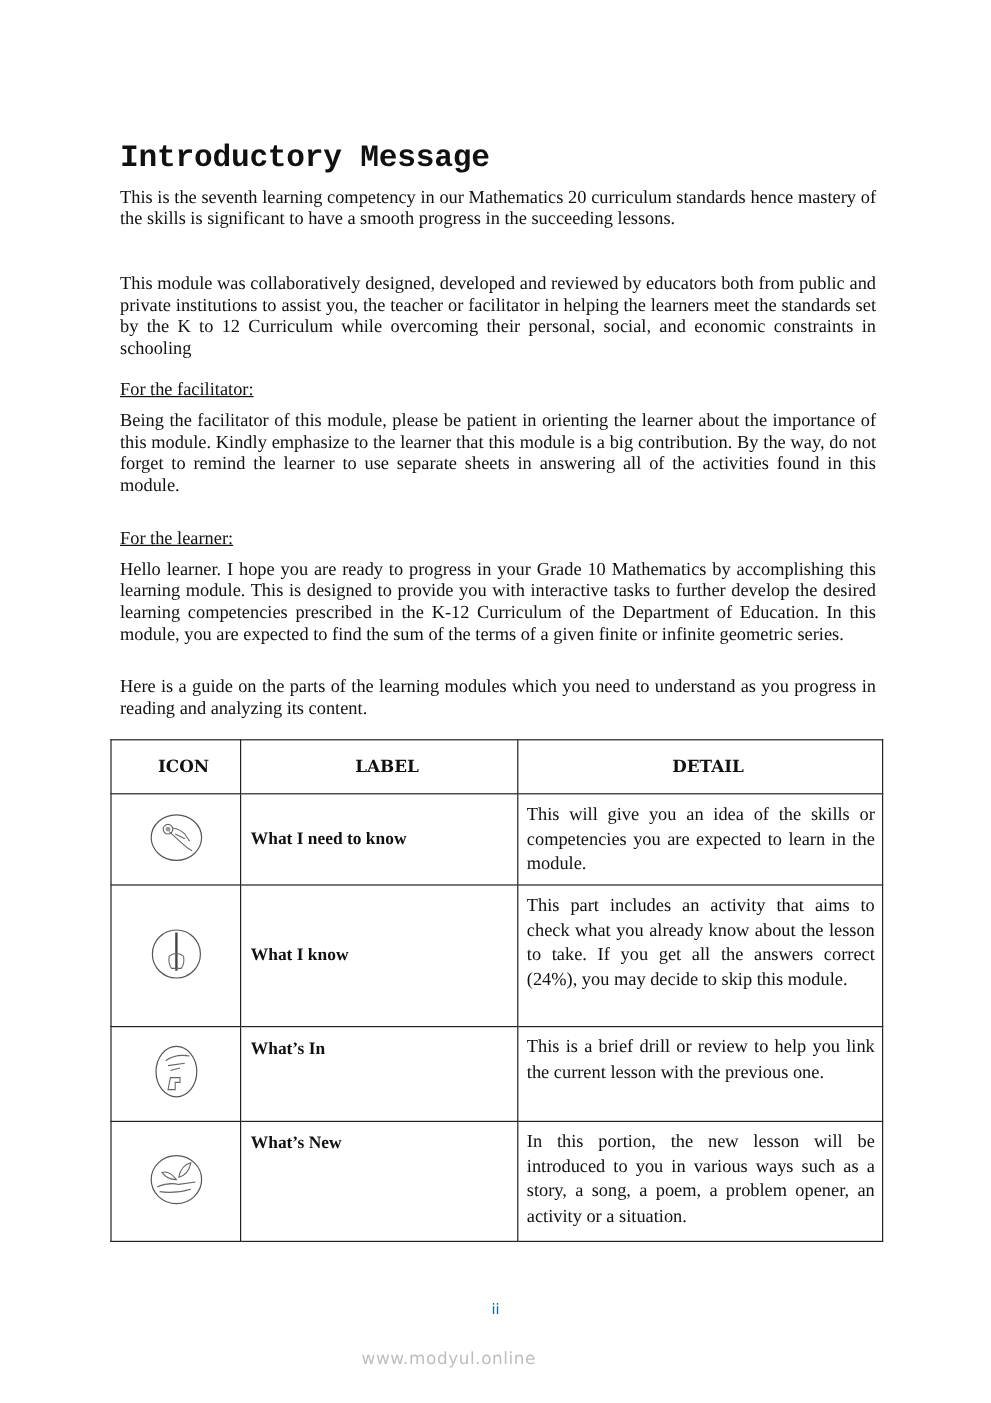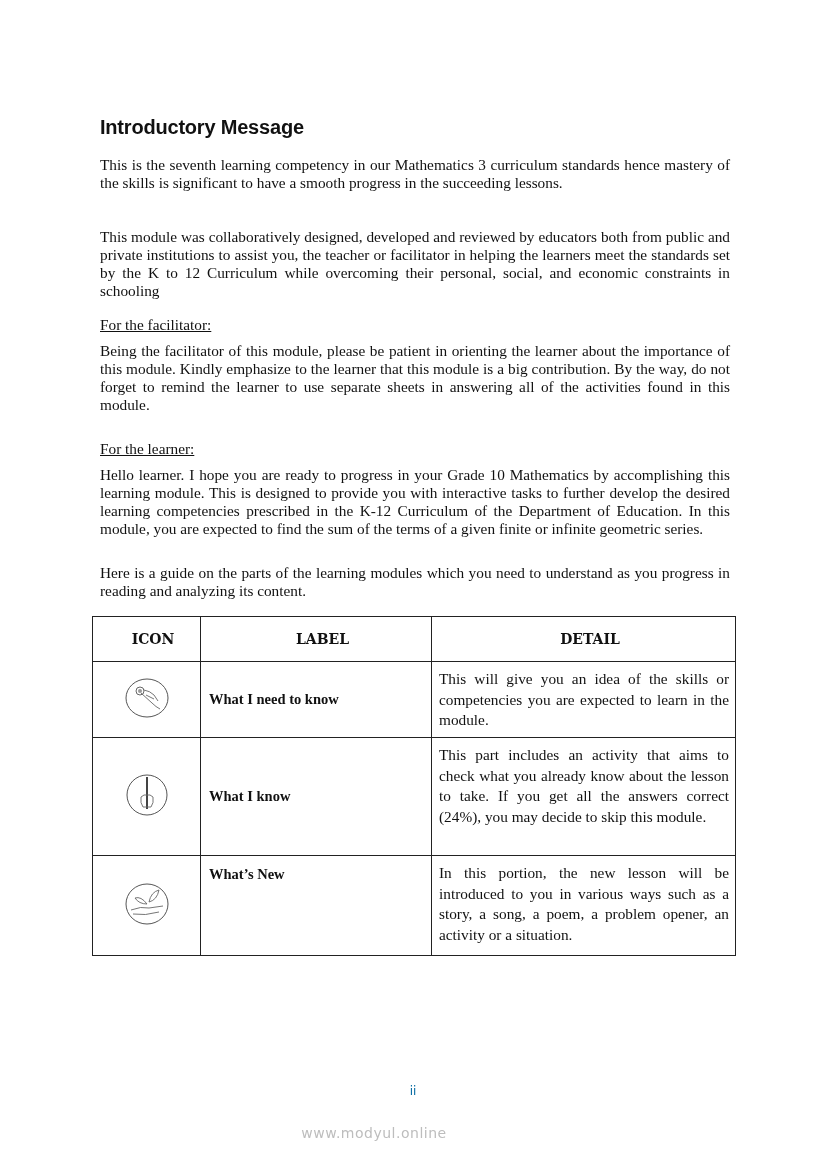--- a/index.html
+++ b/index.html
@@ -1,20 +1,20 @@
 <!DOCTYPE html>
 <html><head>
   <meta charset="utf-8">
   <style>
     html, body { margin: 0; padding: 0; background: #ffffff; }
     body { width: 826px; height: 1169px; position: relative; overflow: hidden;
            font-family: "DejaVu Serif", "Liberation Serif", serif; color: #111; }
     .page { position: absolute; left: 100px; top: 0; width: 630px; }
-    h1 { position: absolute; top: 116px; left: 0; margin: 0; font-size: 20px; font-weight: bold;
-         font-family: Liberation Sans, sans-serif; letter-spacing: -0.2px; text-align: right; }
+    h1 { position: absolute; top: 116px; left: 0; margin: 0; font-size: 26px; font-weight: bold;
+         font-family: Liberation Mono, monospace; letter-spacing: -0.2px; text-align: right; }
     p.para { position: absolute; left: 0; width: 630px; margin: 0; font-family: "Liberation Serif", serif;
              font-size: 15.3px; line-height: 18px; text-align: justify; }
     .heading-u { position: absolute; left: 0; margin: 0; font-family: "Liberation Serif", serif;
                  font-size: 15.3px; text-decoration: underline; }
     table { position: absolute; left: 92px; top: 616px; width: 643px; border-collapse: collapse;
             table-layout: fixed; }
     td, th { border: 1px solid #222; vertical-align: middle; padding: 0; }
     th { font-family: "DejaVu Serif", serif; font-weight: bold; font-size: 14px; height: 44px; text-align: center; padding-left: 13px; }
     td.icon-cell { text-align: center; }
     td.label-cell { font-family: Liberation Serif, serif; font-weight: bold; font-size: 14.5px; padding-left: 8px; }
@@ -26,21 +26,21 @@
     .page-number { position: absolute; top: 1084px; left: 0; width: 826px; text-align: center;
                    font-family: "DejaVu Sans", sans-serif; font-size: 12px; color: #0369a1; }
     .watermark { position: absolute; top: 1125px; left: 0; width: 748px; text-align: center;
                  font-family: "DejaVu Sans", sans-serif; font-size: 14px; color: #bdbdbd; letter-spacing: 0.5px; }
   </style>
 </head>
 <body>
 
 <div class="page">
   <h1>Introductory Message</h1>
-  <p class="para" style="top:156px;">This is the seventh learning competency in our Mathematics 3 curriculum standards hence mastery of the skills is significant to have a smooth progress in the succeeding lessons.</p>
+  <p class="para" style="top:156px;">This is the seventh learning competency in our Mathematics 20 curriculum standards hence mastery of the skills is significant to have a smooth progress in the succeeding lessons.</p>
   <p class="para" style="top:228px;">This module was collaboratively designed, developed and reviewed by educators both from public and private institutions to assist you, the teacher or facilitator in helping the learners meet the standards set by the K to 12 Curriculum while overcoming their personal, social, and economic constraints in schooling</p>
   <p class="heading-u" style="top:316px;">For the facilitator:</p>
   <p class="para" style="top:342px;">Being the facilitator of this module, please be patient in orienting the learner about the importance of this module. Kindly emphasize to the learner that this module is a big contribution.  By the way, do not forget to remind the learner to use separate sheets in answering all of the activities found in this module.</p>
   <p class="heading-u" style="top:440px;">For the learner:</p>
   <p class="para" style="top:466px;">Hello learner. I hope you are ready to progress in your Grade 10 Mathematics by accomplishing this learning module. This is designed to provide you with interactive tasks to further develop the desired learning competencies prescribed in the K-12 Curriculum of the Department of Education. In this module, you are expected to find the sum of the terms of a given finite or infinite geometric series.</p>
   <p class="para" style="top:564px;">Here is a guide on the parts of the learning modules which you need to understand as you progress in reading and analyzing its content.</p>
 </div>
 
 <table>
   <colgroup>
@@ -76,20 +76,33 @@
           <svg width="46" height="44" viewBox="0 0 46 44">
               <ellipse cx="23" cy="22" rx="20" ry="20" fill="none" stroke="#555" stroke-width="1"></ellipse>
               <line x1="23" y1="4" x2="23" y2="36" stroke="#444" stroke-width="2"></line>
               <path d="M17 24 Q16 30 19 34 L27 34 Q30 30 29 24 Q26 21 23 22 Q20 21 17 24 Z" fill="none" stroke="#666" stroke-width="0.9"></path>
             </svg>
         </span>
       </td>
       <td class="label-cell">What I know</td>
       <td class="detail-cell">This part includes an activity that aims to check what you already know about the lesson to take.  If you get all the answers correct (24%), you may decide to skip this module.</td>
     </tr>
+    <tr style="height:79px;">
+      <td class="icon-cell">
+        <span class="icon">
+          <svg width="46" height="46" viewBox="0 0 46 46">
+              <ellipse cx="23" cy="23" rx="17" ry="21" fill="none" stroke="#555" stroke-width="1"></ellipse>
+              <path d="M14 14 Q22 8 34 10 M16 18 L30 16 M18 22 L26 20" fill="none" stroke="#666" stroke-width="0.9"></path>
+              <path d="M18 28 L26 28 L26 32 L22 32 L22 38 L16 38 Z" fill="none" stroke="#666" stroke-width="0.9"></path>
+            </svg>
+        </span>
+      </td>
+      <td class="label-cell label-top">What’s In</td>
+      <td class="detail-cell">This is a brief drill or review to help you link the current lesson with the previous one.</td>
+    </tr>
     <tr style="height:98px;">
       <td class="icon-cell">
         <span class="icon">
           <svg width="48" height="44" viewBox="0 0 48 44">
               <ellipse cx="24" cy="22" rx="21" ry="20" fill="none" stroke="#555" stroke-width="1"></ellipse>
               <path d="M26 20 Q28 10 36 8 Q34 18 26 20 Z M24 22 Q18 14 12 16 Q16 22 24 22 Z" fill="none" stroke="#666" stroke-width="0.9"></path>
               <path d="M8 28 Q18 24 26 26 L40 24 M10 32 Q22 34 36 30" fill="none" stroke="#666" stroke-width="0.9"></path>
             </svg>
         </span>
       </td>

